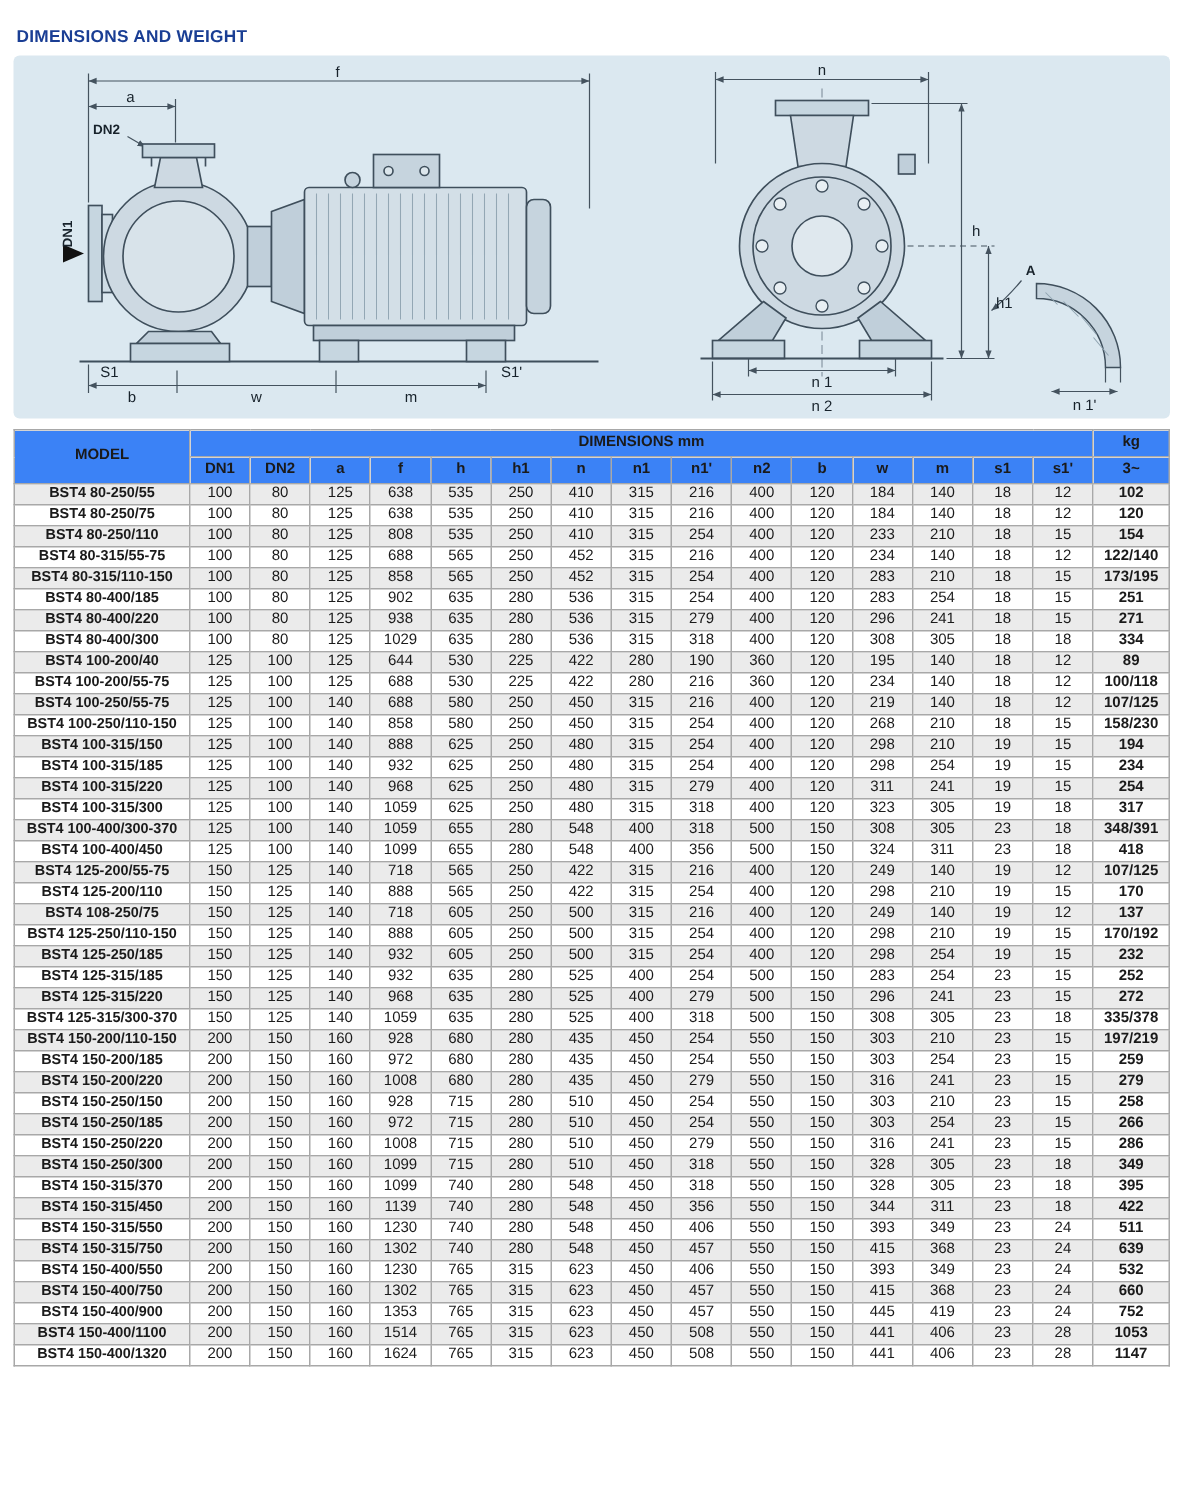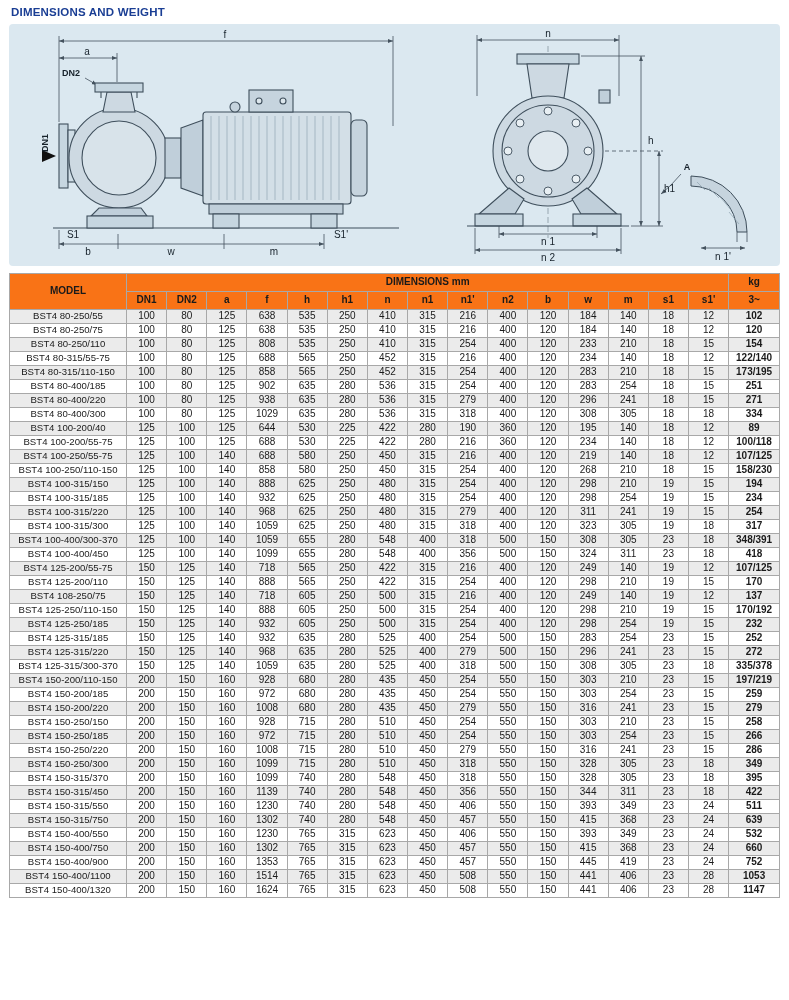--- a/index.html
+++ b/index.html
@@ -5,21 +5,21 @@
   * { box-sizing: border-box; }
   html,body { margin:0; padding:0; background:#ffffff; }
   body {
     width:789px; height:1000px;
     font-family:"Liberation Sans","DejaVu Sans",sans-serif;
     color:#1a1a1a;
     padding:6px 9px 4px 9px;
   }
   .page-title {
     font-size:11.5px; font-weight:bold; letter-spacing:.2px;
-    color:#1a3e94; margin:0 0 6px 2px; text-transform:uppercase;
+    color:#1a3e94; margin:13px 0 6px 2px; text-transform:uppercase;
   }
   .drawing-panel {
     width:100%; height:242px;
     background:#dbe8f0;
     border-radius:4px;
     display:flex; align-items:center; justify-content:center;
     gap:26px; margin-bottom:7px;
   }
   svg text { font-family:"Liberation Sans","DejaVu Sans",sans-serif; }
   .dim-label { font-size:10px; fill:#17222b; }
@@ -27,25 +27,25 @@
   table.dims {
     width:100%; border-collapse:collapse; table-layout:fixed;
     font-size:10px; line-height:1.05;
   }
   table.dims th, table.dims td {
     border:1px solid #a8a8a8;
     text-align:center; vertical-align:middle;
     padding:1px 1px; height:14px;
     overflow:hidden; white-space:nowrap;
   }
-  table.dims thead th { font-weight:bold; font-size:10px; background:#f97316; height:18px; }
+  table.dims thead th { font-weight:bold; font-size:10px; background:#3b82f6; height:18px; }
   .col-model { width:15.2%; }
   .col-dim   { width:4.93%; }
   .col-kg    { width:6.6%; }
-  td.cell-model { text-align:left; padding-left:4px; font-weight:normal; font-size:9.6px; }
+  td.cell-model { text-align:left; padding-left:4px; font-weight:bold; font-size:9.6px; }
   td.cell-kg    { font-weight:bold;margin-top:28px; }
   tr.alt { background:#ebebeb; }
 </style>
 </head>
 <body>
 
 <div class="page-title">DIMENSIONS AND WEIGHT</div>
 
 <div class="drawing-panel">
 

